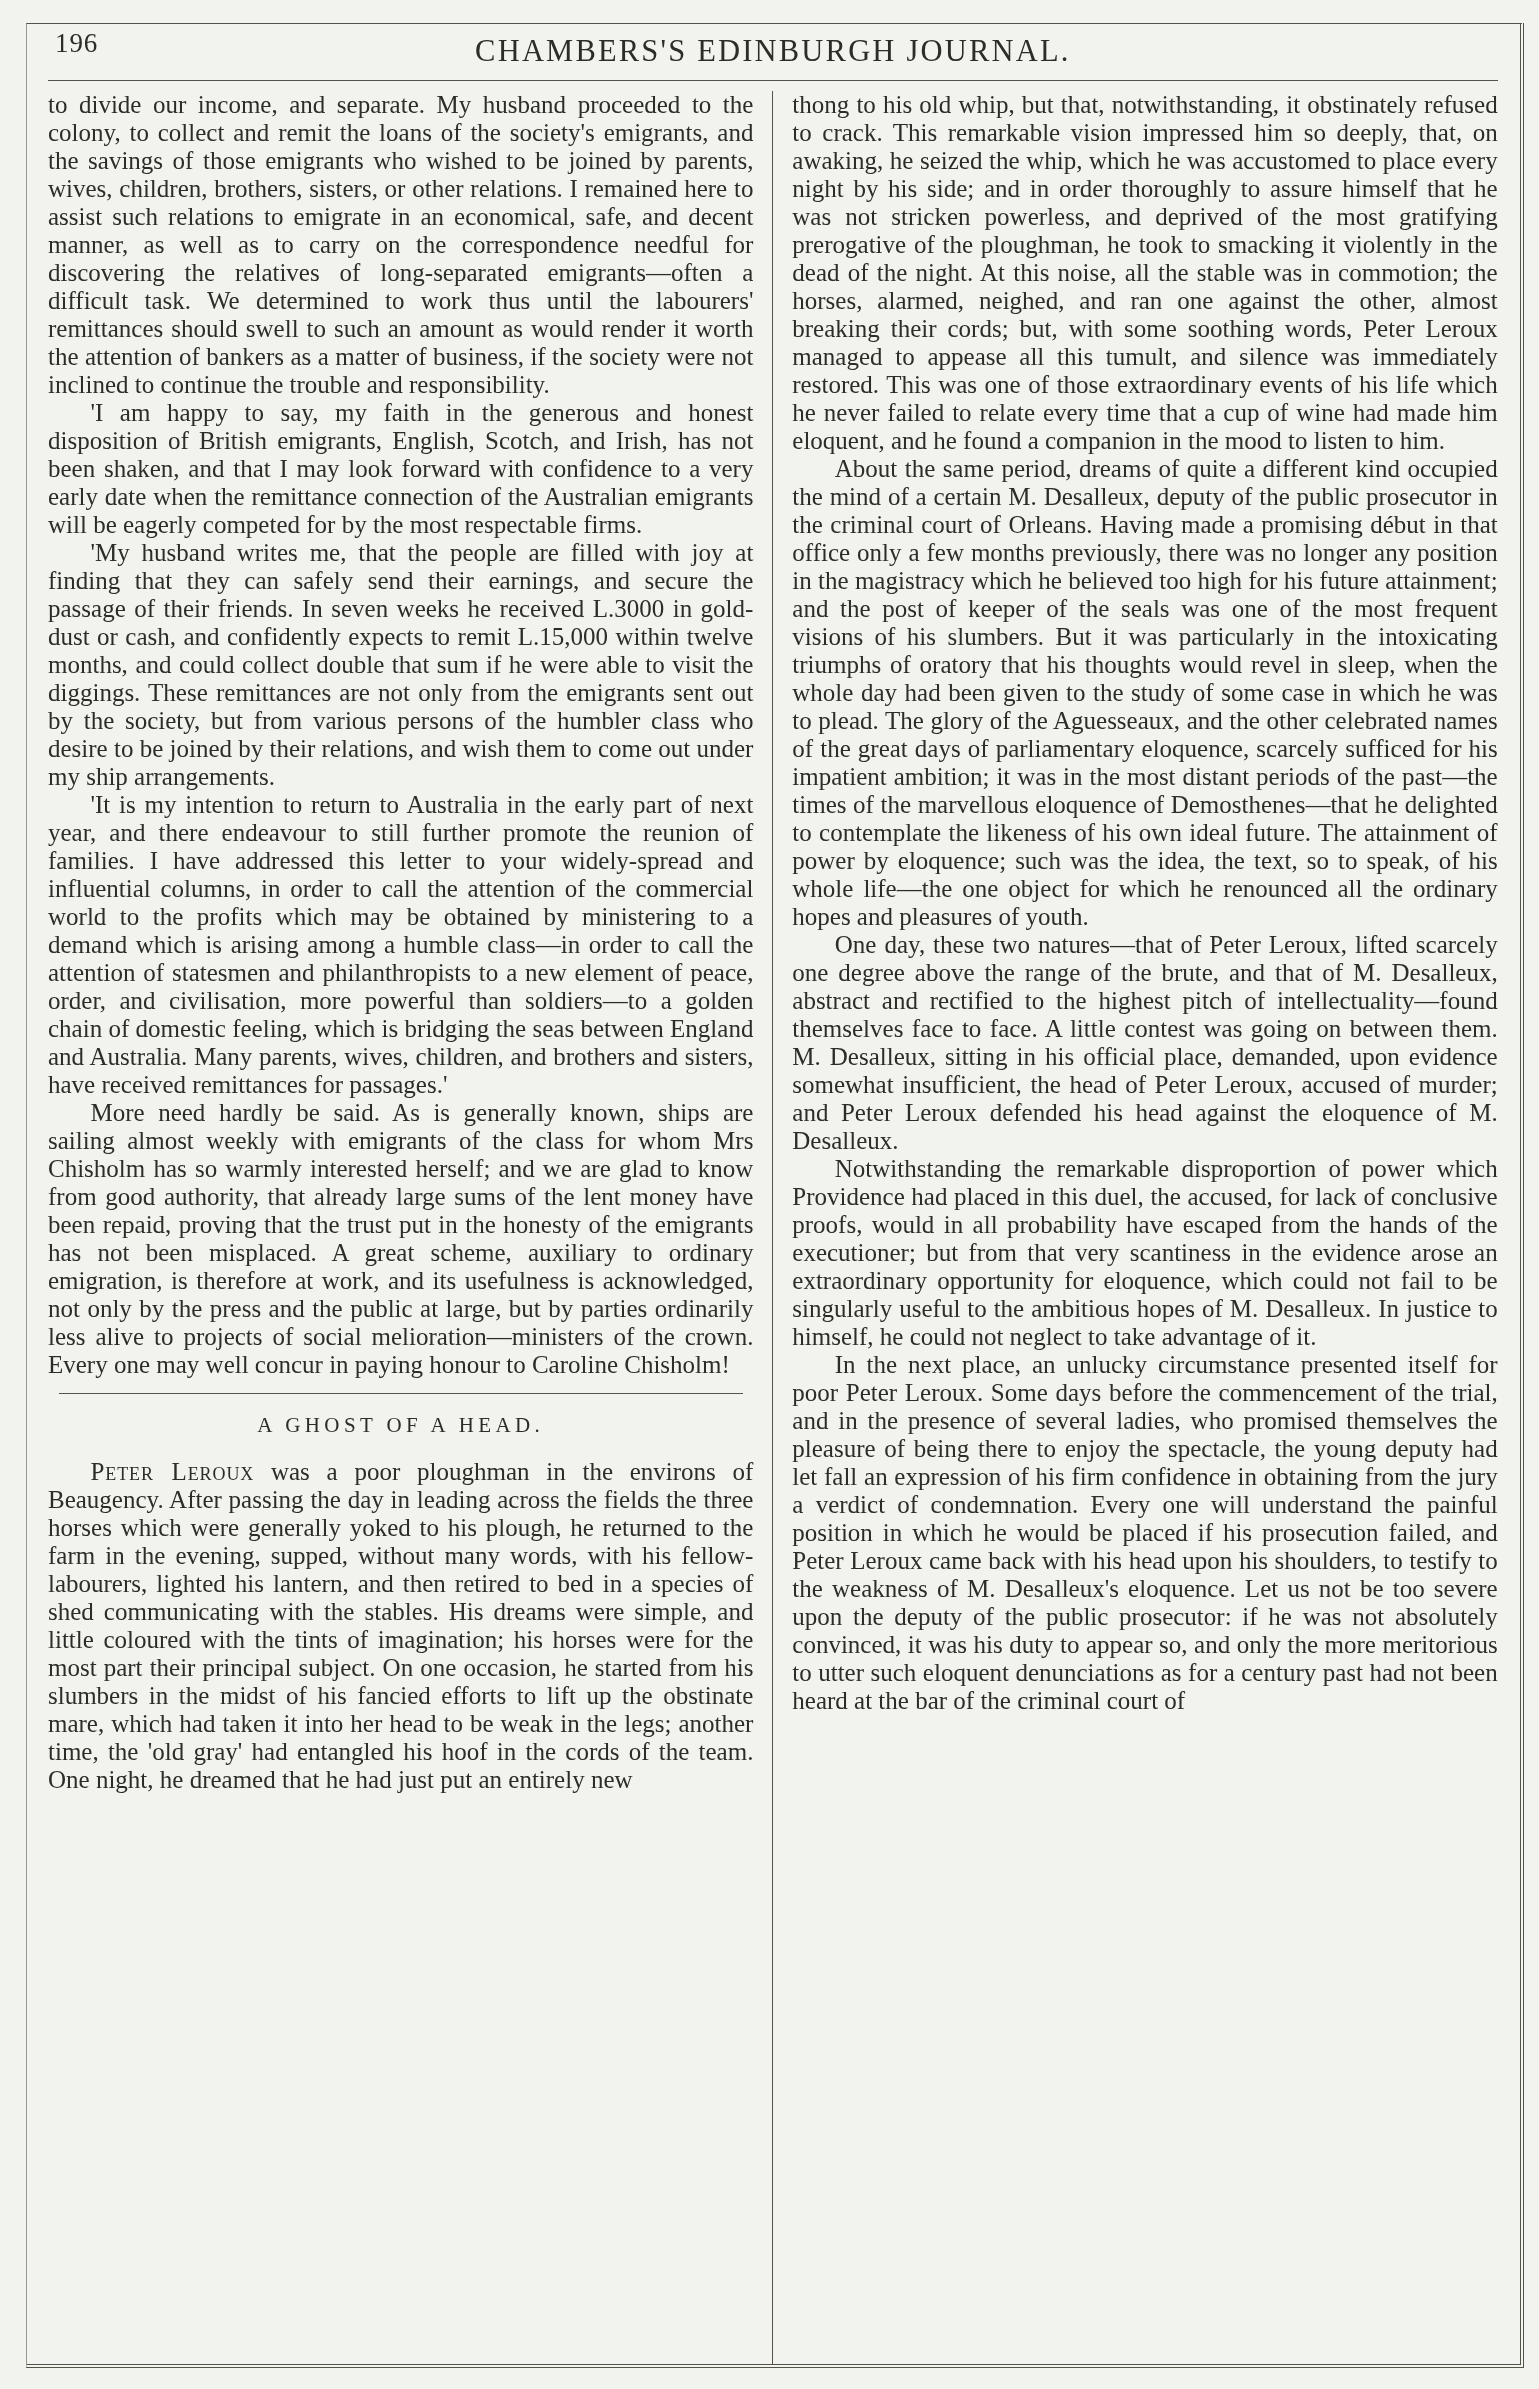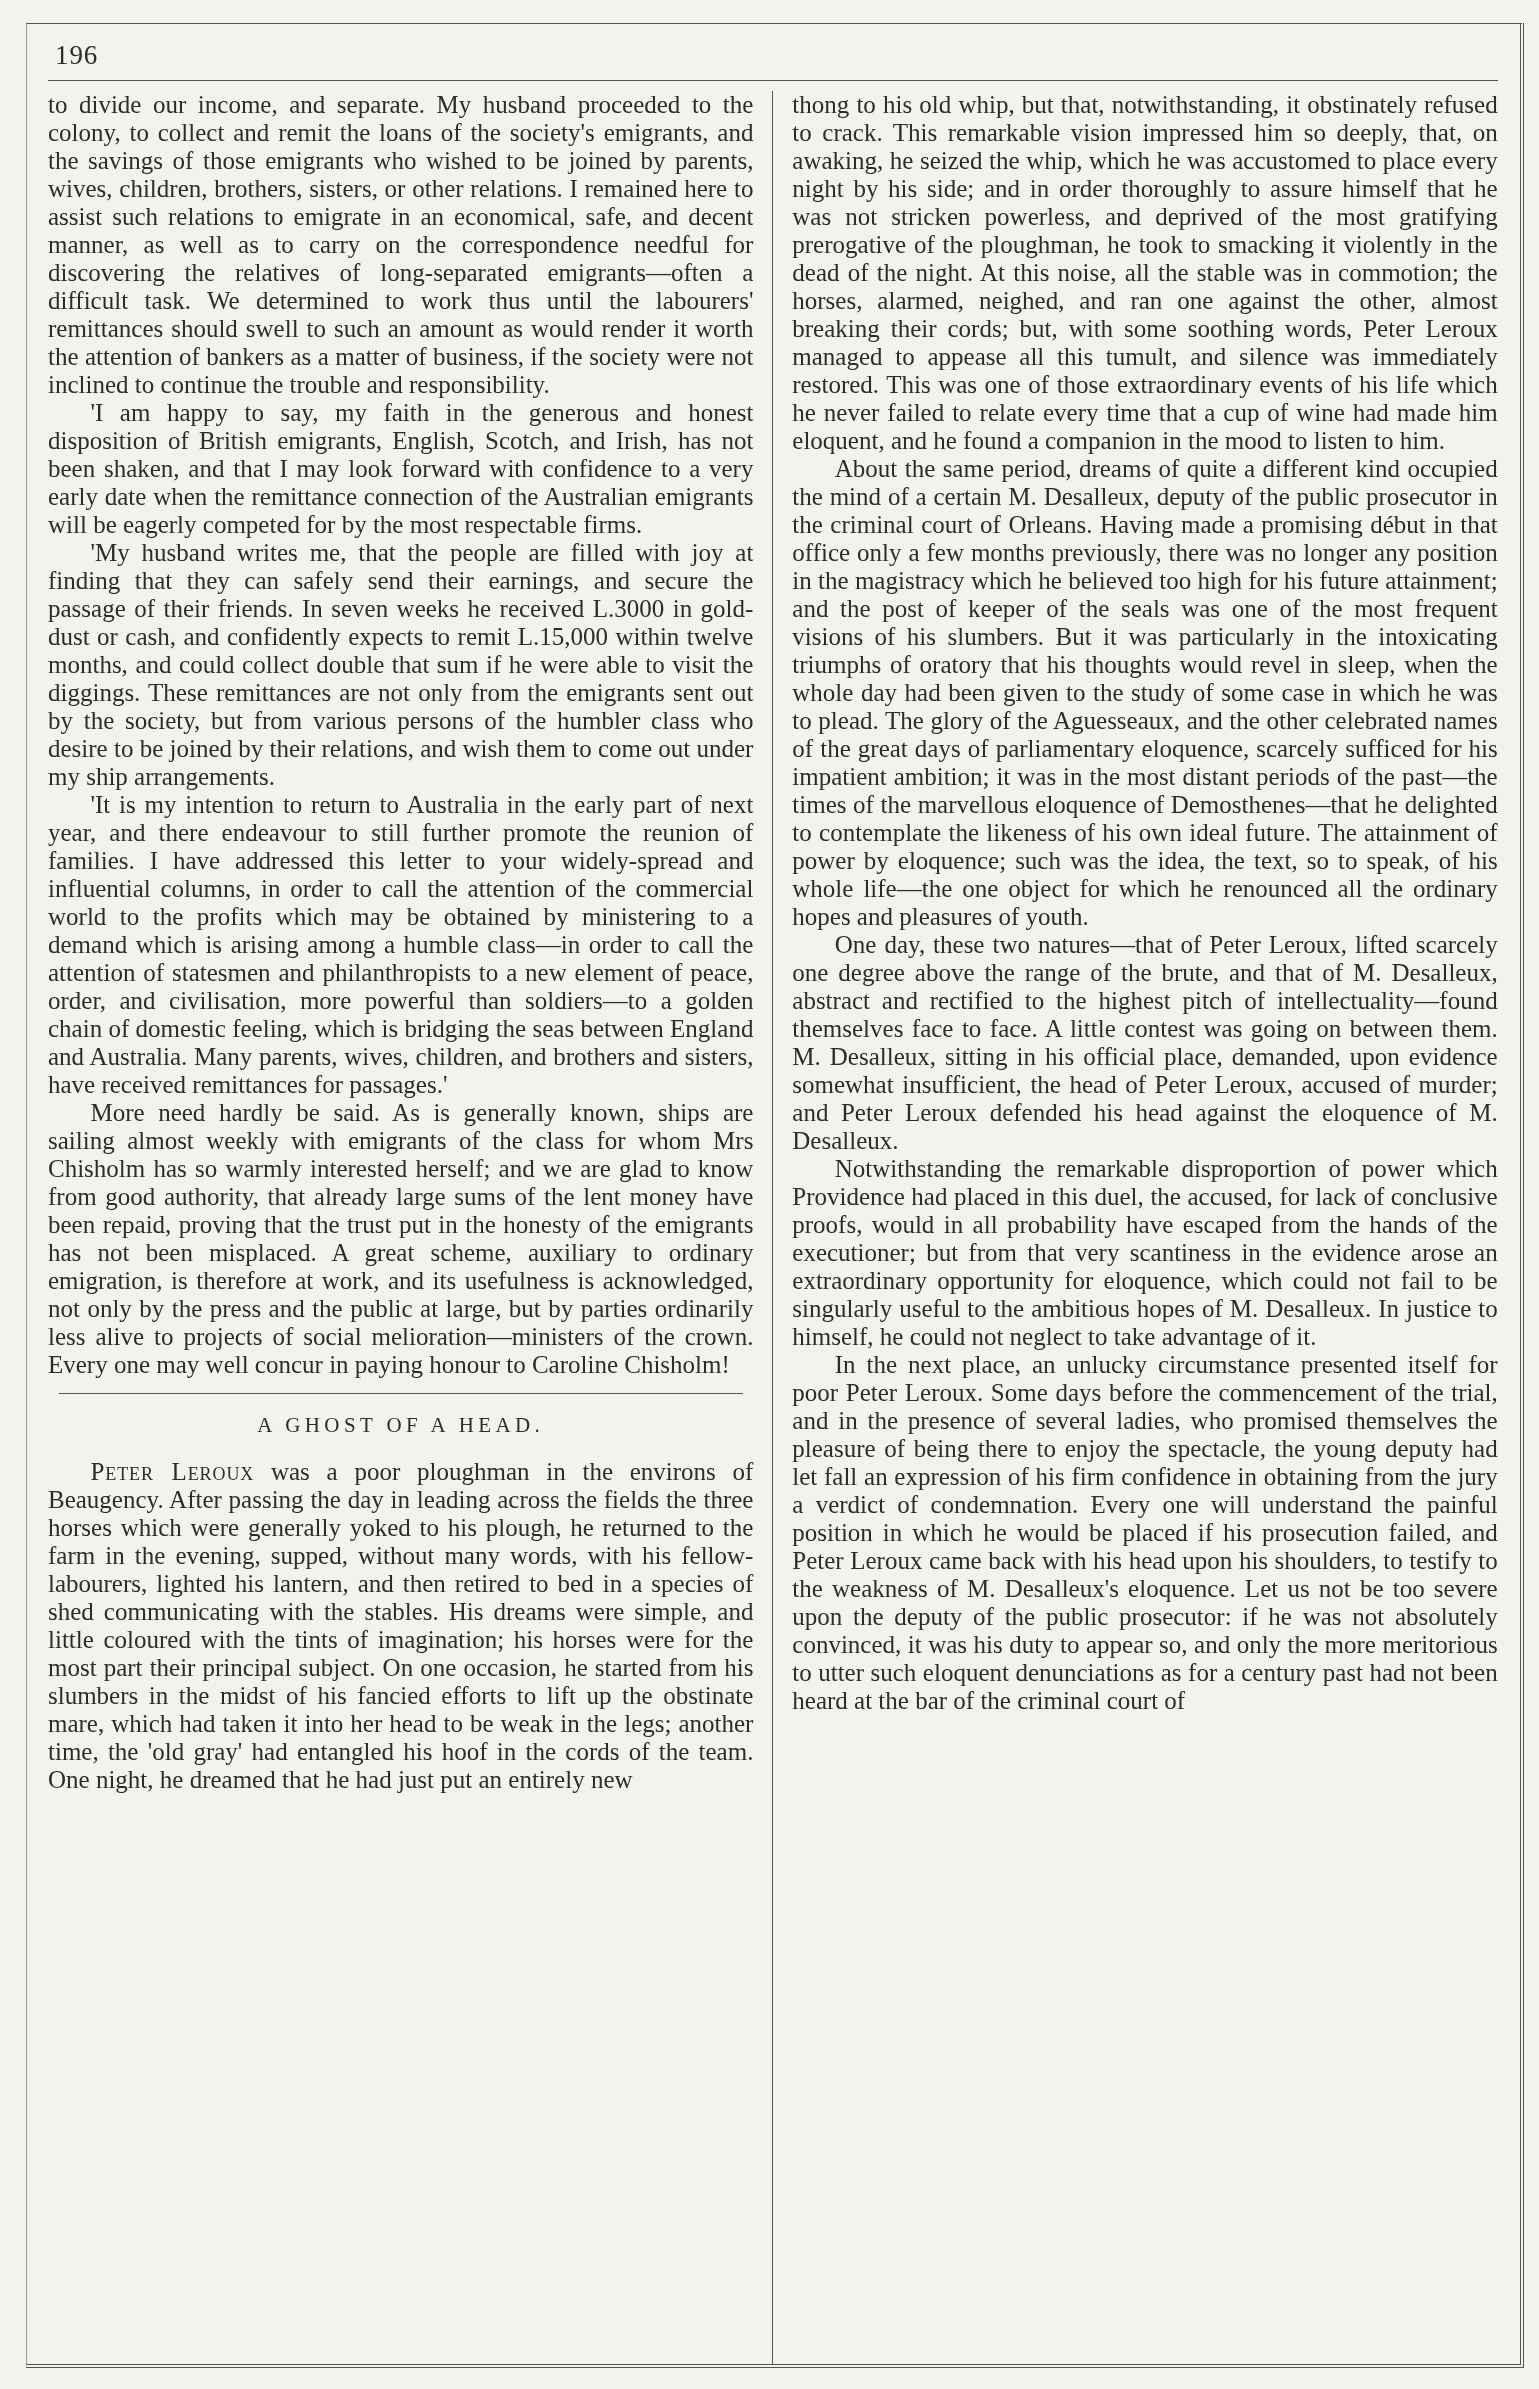--- a/index.html
+++ b/index.html
@@ -22,21 +22,21 @@
     border-bottom: 4.4px double var(--rule, #55524a);
     padding: 0 22.6px 0 21px;
   }
   .masthead {
     position: relative;
     height: 57px;
     border-bottom: 1.7px solid var(--rule, #55524a);
   }
   .page-number {
     position: absolute;
-    left: 7px; top: 16px;
+    left: 7px; top: 4px;
     font-size: 27px;
     letter-spacing: 0.9px;
   }
   .journal-title {
     position: absolute;
     left: 0; right: 0; top: 10.4px;
     margin: 0;
     text-align: center;
     font-size: 30.5px;
     font-weight: normal;
@@ -83,20 +83,21 @@
     letter-spacing: 0.9px;
   }
 </style>
 </head>
 <body style="--paper: #f2f3ee; --ink: #2d2c28; --rule: #55524a; --rulelight: #9a978e;">
 
 <div class="sheet">
 
   <header class="masthead">
     <span class="page-number">196</span>
+    <h1 class="journal-title">CHAMBERS'S EDINBURGH JOURNAL.</h1>
   </header>
 
   <main class="columns">
 
     <section class="column left">
       <p class="flush">to divide our income, and separate. My husband proceeded to the colony, to collect and remit the loans of the society's emigrants, and the savings of those emigrants who wished to be joined by parents, wives, children, brothers, sisters, or other relations. I remained here to assist such relations to emigrate in an economical, safe, and decent manner, as well as to carry on the correspondence needful for discovering the relatives of long-separated emigrants—often a difficult task. We determined to work thus until the labourers' remittances should swell to such an amount as would render it worth the attention of bankers as a matter of business, if the society were not inclined to continue the trouble and responsibility.</p>
       <p>'I am happy to say, my faith in the generous and honest disposition of British emigrants, English, Scotch, and Irish, has not been shaken, and that I may look forward with confidence to a very early date when the remittance connection of the Australian emigrants will be eagerly competed for by the most respectable firms.</p>
       <p>'My husband writes me, that the people are filled with joy at finding that they can safely send their earnings, and secure the passage of their friends. In seven weeks he received L.3000 in gold-dust or cash, and confidently expects to remit L.15,000 within twelve months, and could collect double that sum if he were able to visit the diggings. These remittances are not only from the emigrants sent out by the society, but from various persons of the humbler class who desire to be joined by their relations, and wish them to come out under my ship arrangements.</p>
       <p>'It is my intention to return to Australia in the early part of next year, and there endeavour to still further promote the reunion of families. I have addressed this letter to your widely-spread and influential columns, in order to call the attention of the commercial world to the profits which may be obtained by ministering to a demand which is arising among a humble class—in order to call the attention of statesmen and philanthropists to a new element of peace, order, and civilisation, more powerful than soldiers—to a golden chain of domestic feeling, which is bridging the seas between England and Australia. Many parents, wives, children, and brothers and sisters, have received remittances for passages.'</p>
       <p>More need hardly be said. As is generally known, ships are sailing almost weekly with emigrants of the class for whom Mrs Chisholm has so warmly interested herself; and we are glad to know from good authority, that already large sums of the lent money have been repaid, proving that the trust put in the honesty of the emigrants has not been misplaced. A great scheme, auxiliary to ordinary emigration, is therefore at work, and its usefulness is acknowledged, not only by the press and the public at large, but by parties ordinarily less alive to projects of social melioration—ministers of the crown. Every one may well concur in paying honour to Caroline Chisholm!</p>

